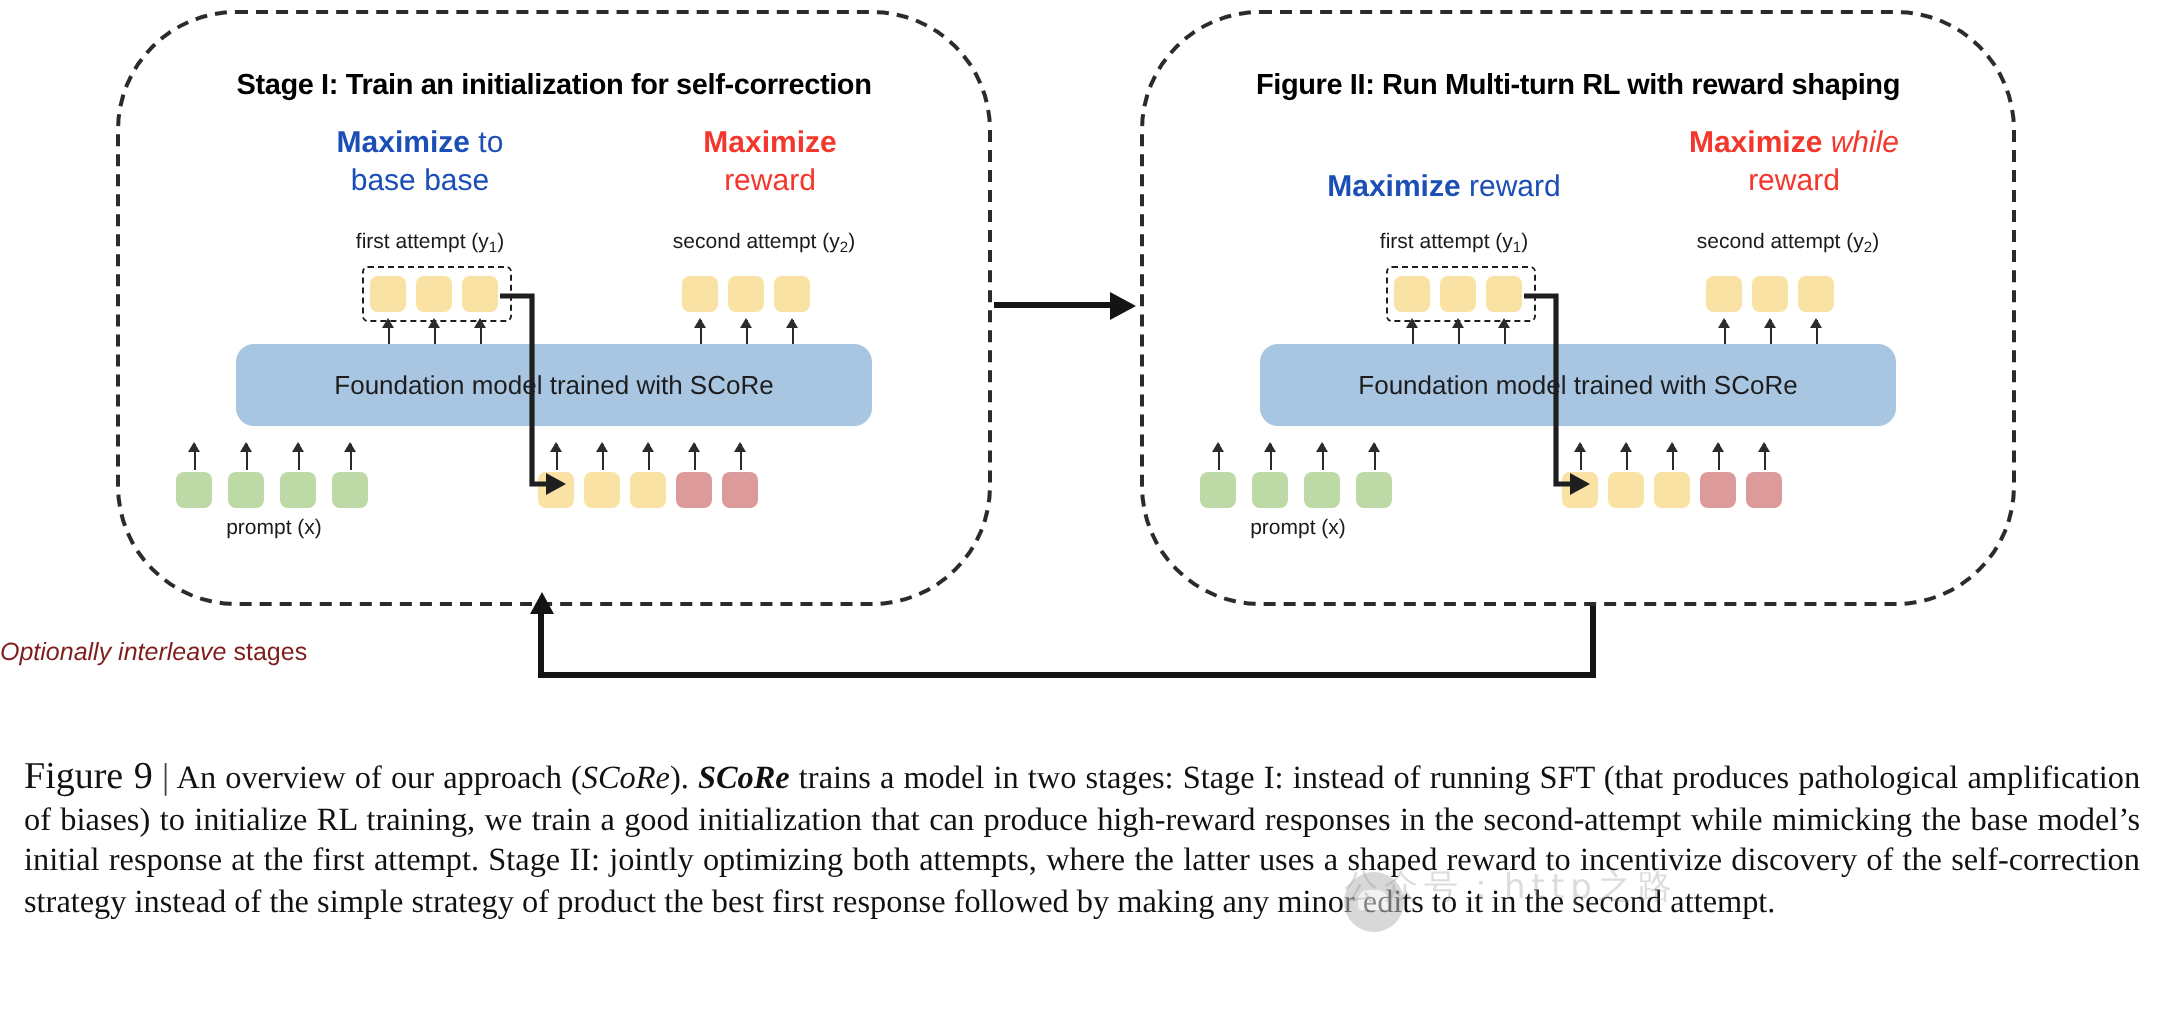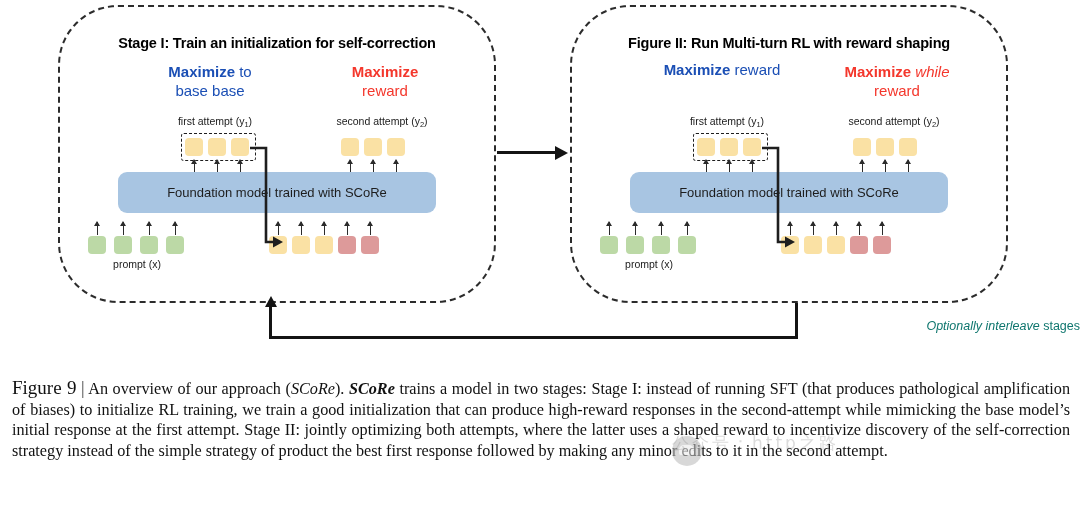--- a/index.html
+++ b/index.html
@@ -56,21 +56,21 @@
   .mid-arrow::after{content:"";position:absolute;right:-11px;top:-5.5px;
      border-top:7px solid transparent;border-bottom:7px solid transparent;
      border-left:13px solid #141414;}
 
   
   .loop-h{position:absolute;height:3px;background:#141414;}
   .loop-v{position:absolute;width:3px;background:#141414;}
   .loop-arrowhead{position:absolute;width:0;height:0;
      border-left:6px solid transparent;border-right:6px solid transparent;
      border-bottom:11px solid #141414;}
-  .loop-label{position:absolute;width:100%;text-align:right;font-size:12.5px;color:#0f766e;}
+  .loop-label{position:absolute;width:100%;text-align:left;font-size:12.5px;color:#7f1d1d;}
   .loop-label .it{font-style:italic;}
 
   
   .caption{position:absolute;left:12px;top:378px;width:1058px;
      font-family:"Liberation Serif",serif;font-size:16.2px;line-height:20.6px;
      color:#111;text-align:justify;}
   .caption .lead{font-size:19px;}
   .caption b{font-weight:normal;}
   .caption i{font-style:italic;}
   .caption .bi{font-weight:bold;font-style:italic;}
@@ -156,21 +156,21 @@
     <path d="M2,6 L18,6 L18,100 L25,100" fill="none" stroke="#1e1e1e" stroke-width="2.6"></path>
     <polygon points="25,94.5 35,100 25,105.5" fill="#1e1e1e"></polygon>
   </svg>
 
   <div class="mid-arrow" style="left:497px;top:151px;width:60px;"></div>
 
   <div class="stage-box" id="stage2-box">
     <div class="stage-title">Figure II: Run Multi-turn RL with reward shaping</div>
   </div>
 
-  <div class="obj blue" style="left:627px;top:60px;">
+  <div class="obj blue" style="left:627px;top:84px;">
     <span class="b">Maximize</span><span> reward</span>
   </div>
   <div class="obj red" style="left:802px;top:62px;">
     <span class="b">Maximize</span><span class="it"> while</span><br>
     <span>reward</span>
   </div>
 
   <div class="cap" style="left:642px;top:115px;">
     <span>first attempt (y</span><sub>1</sub><span>)</span>
   </div>

